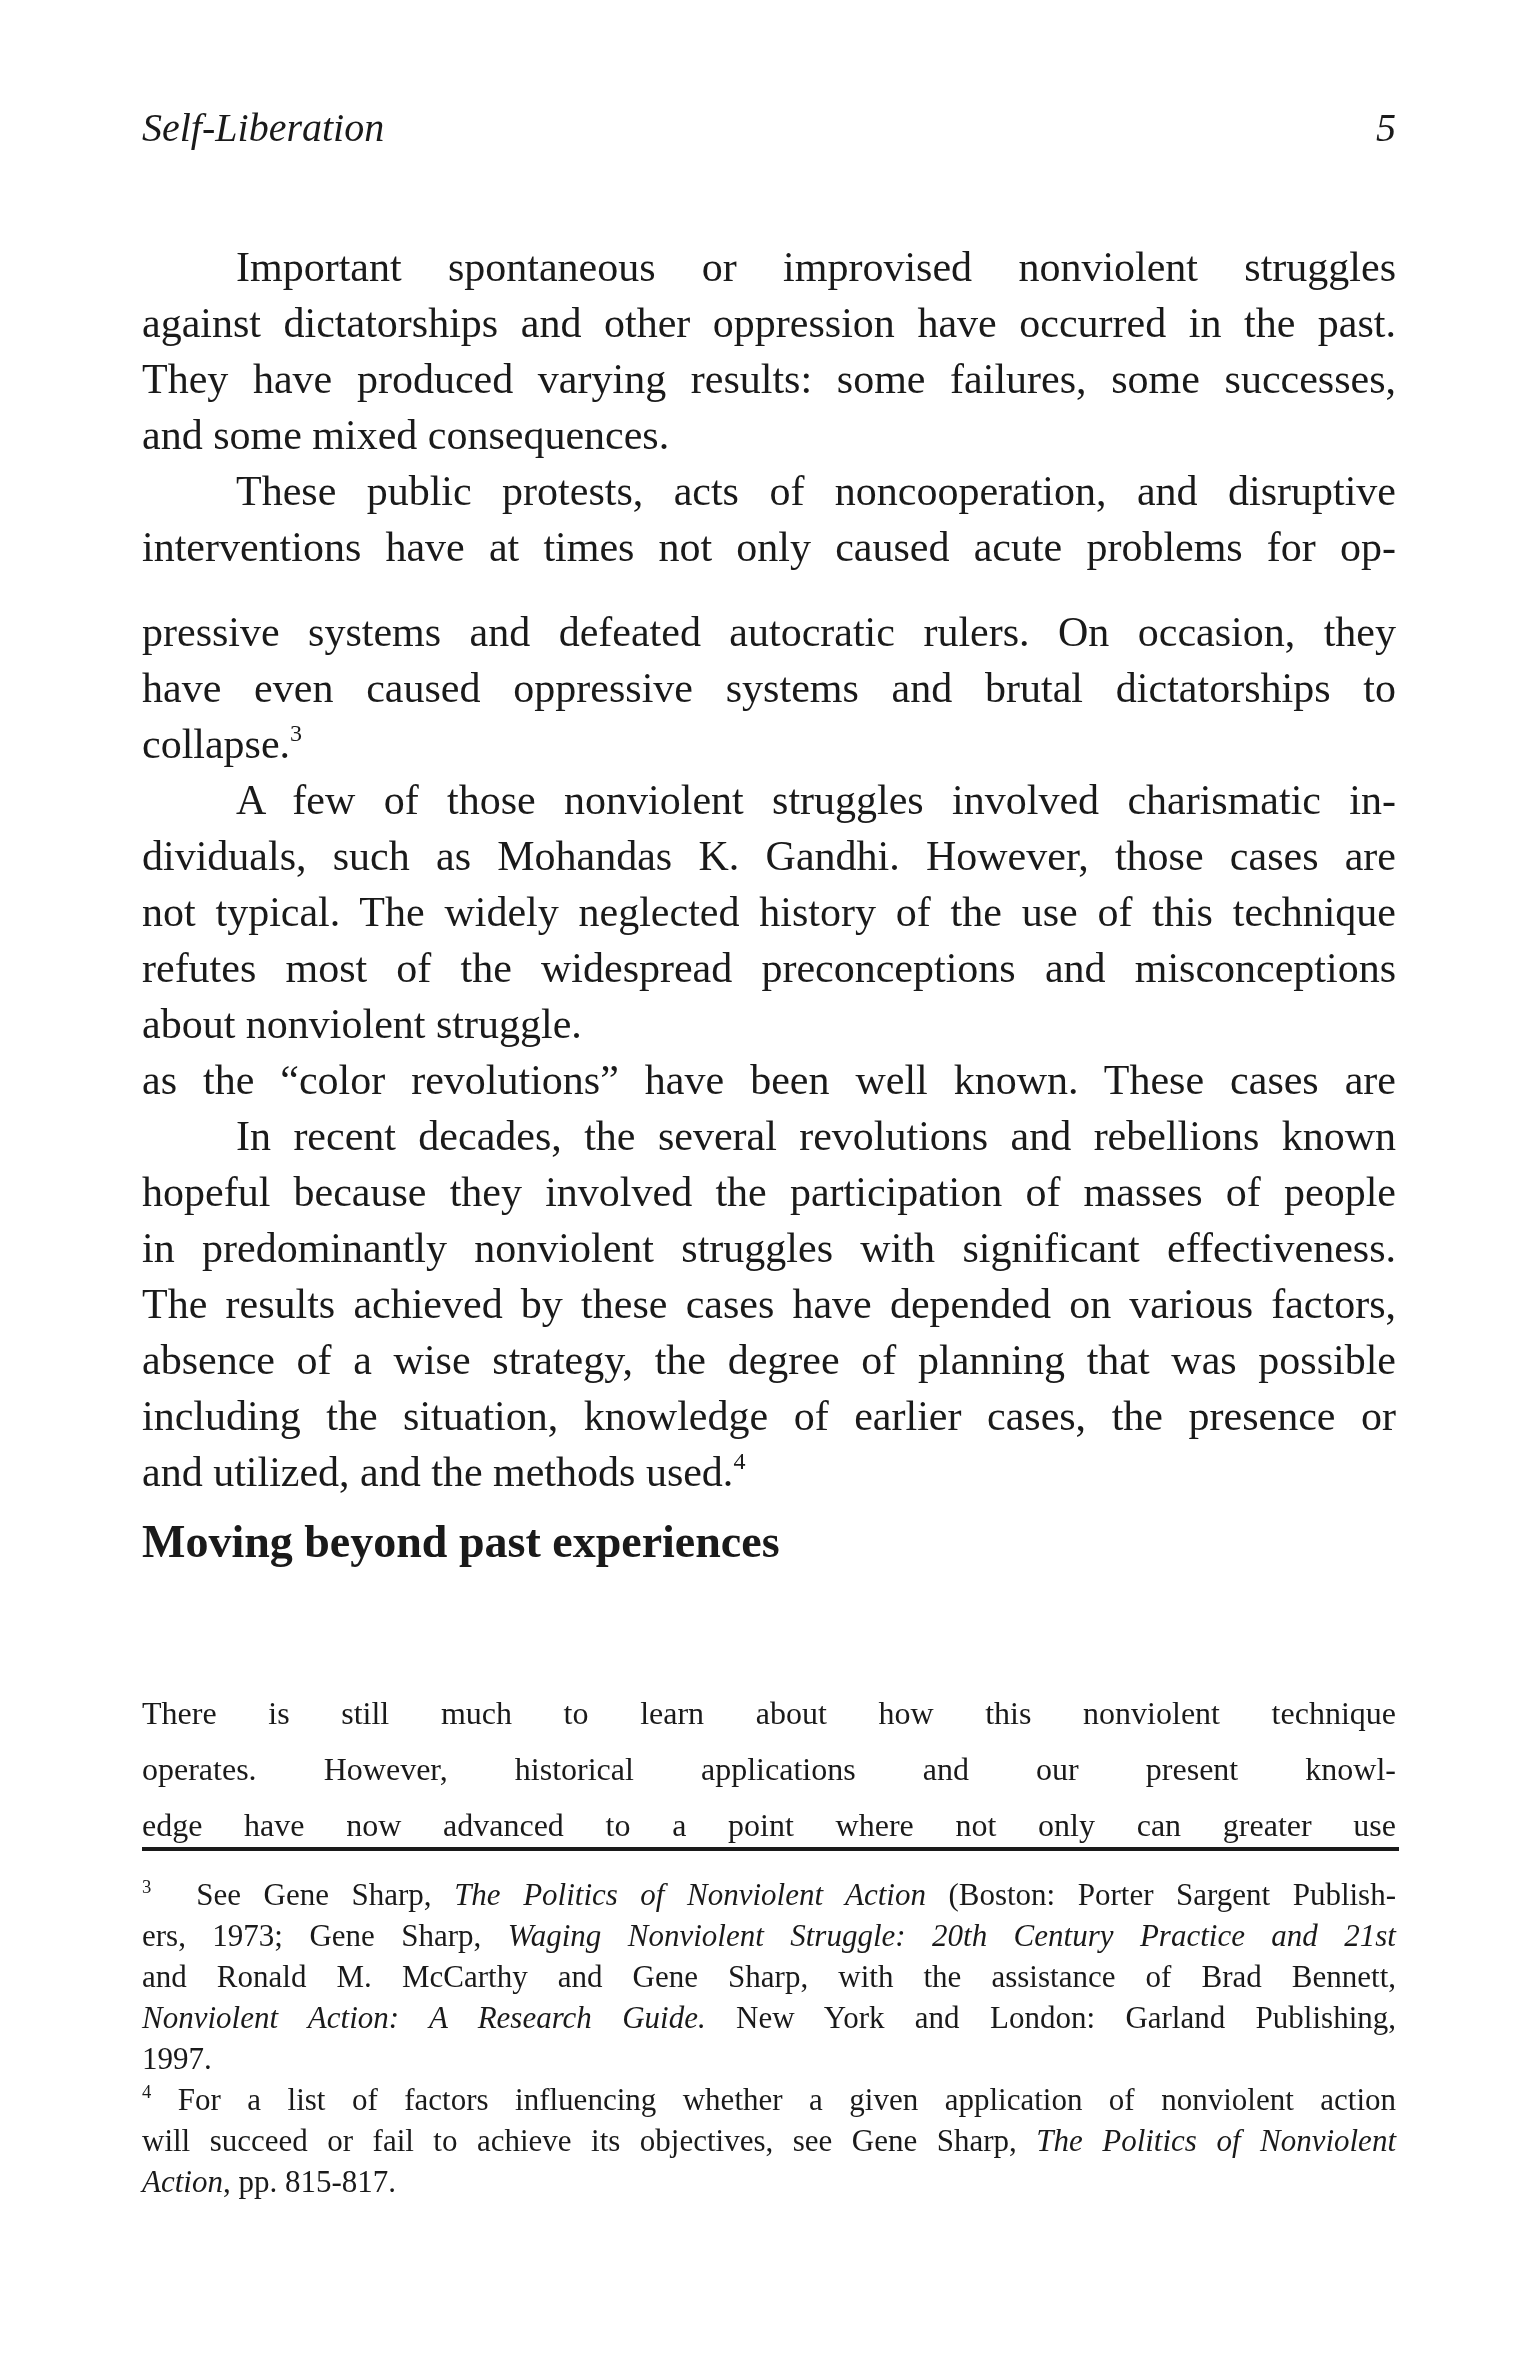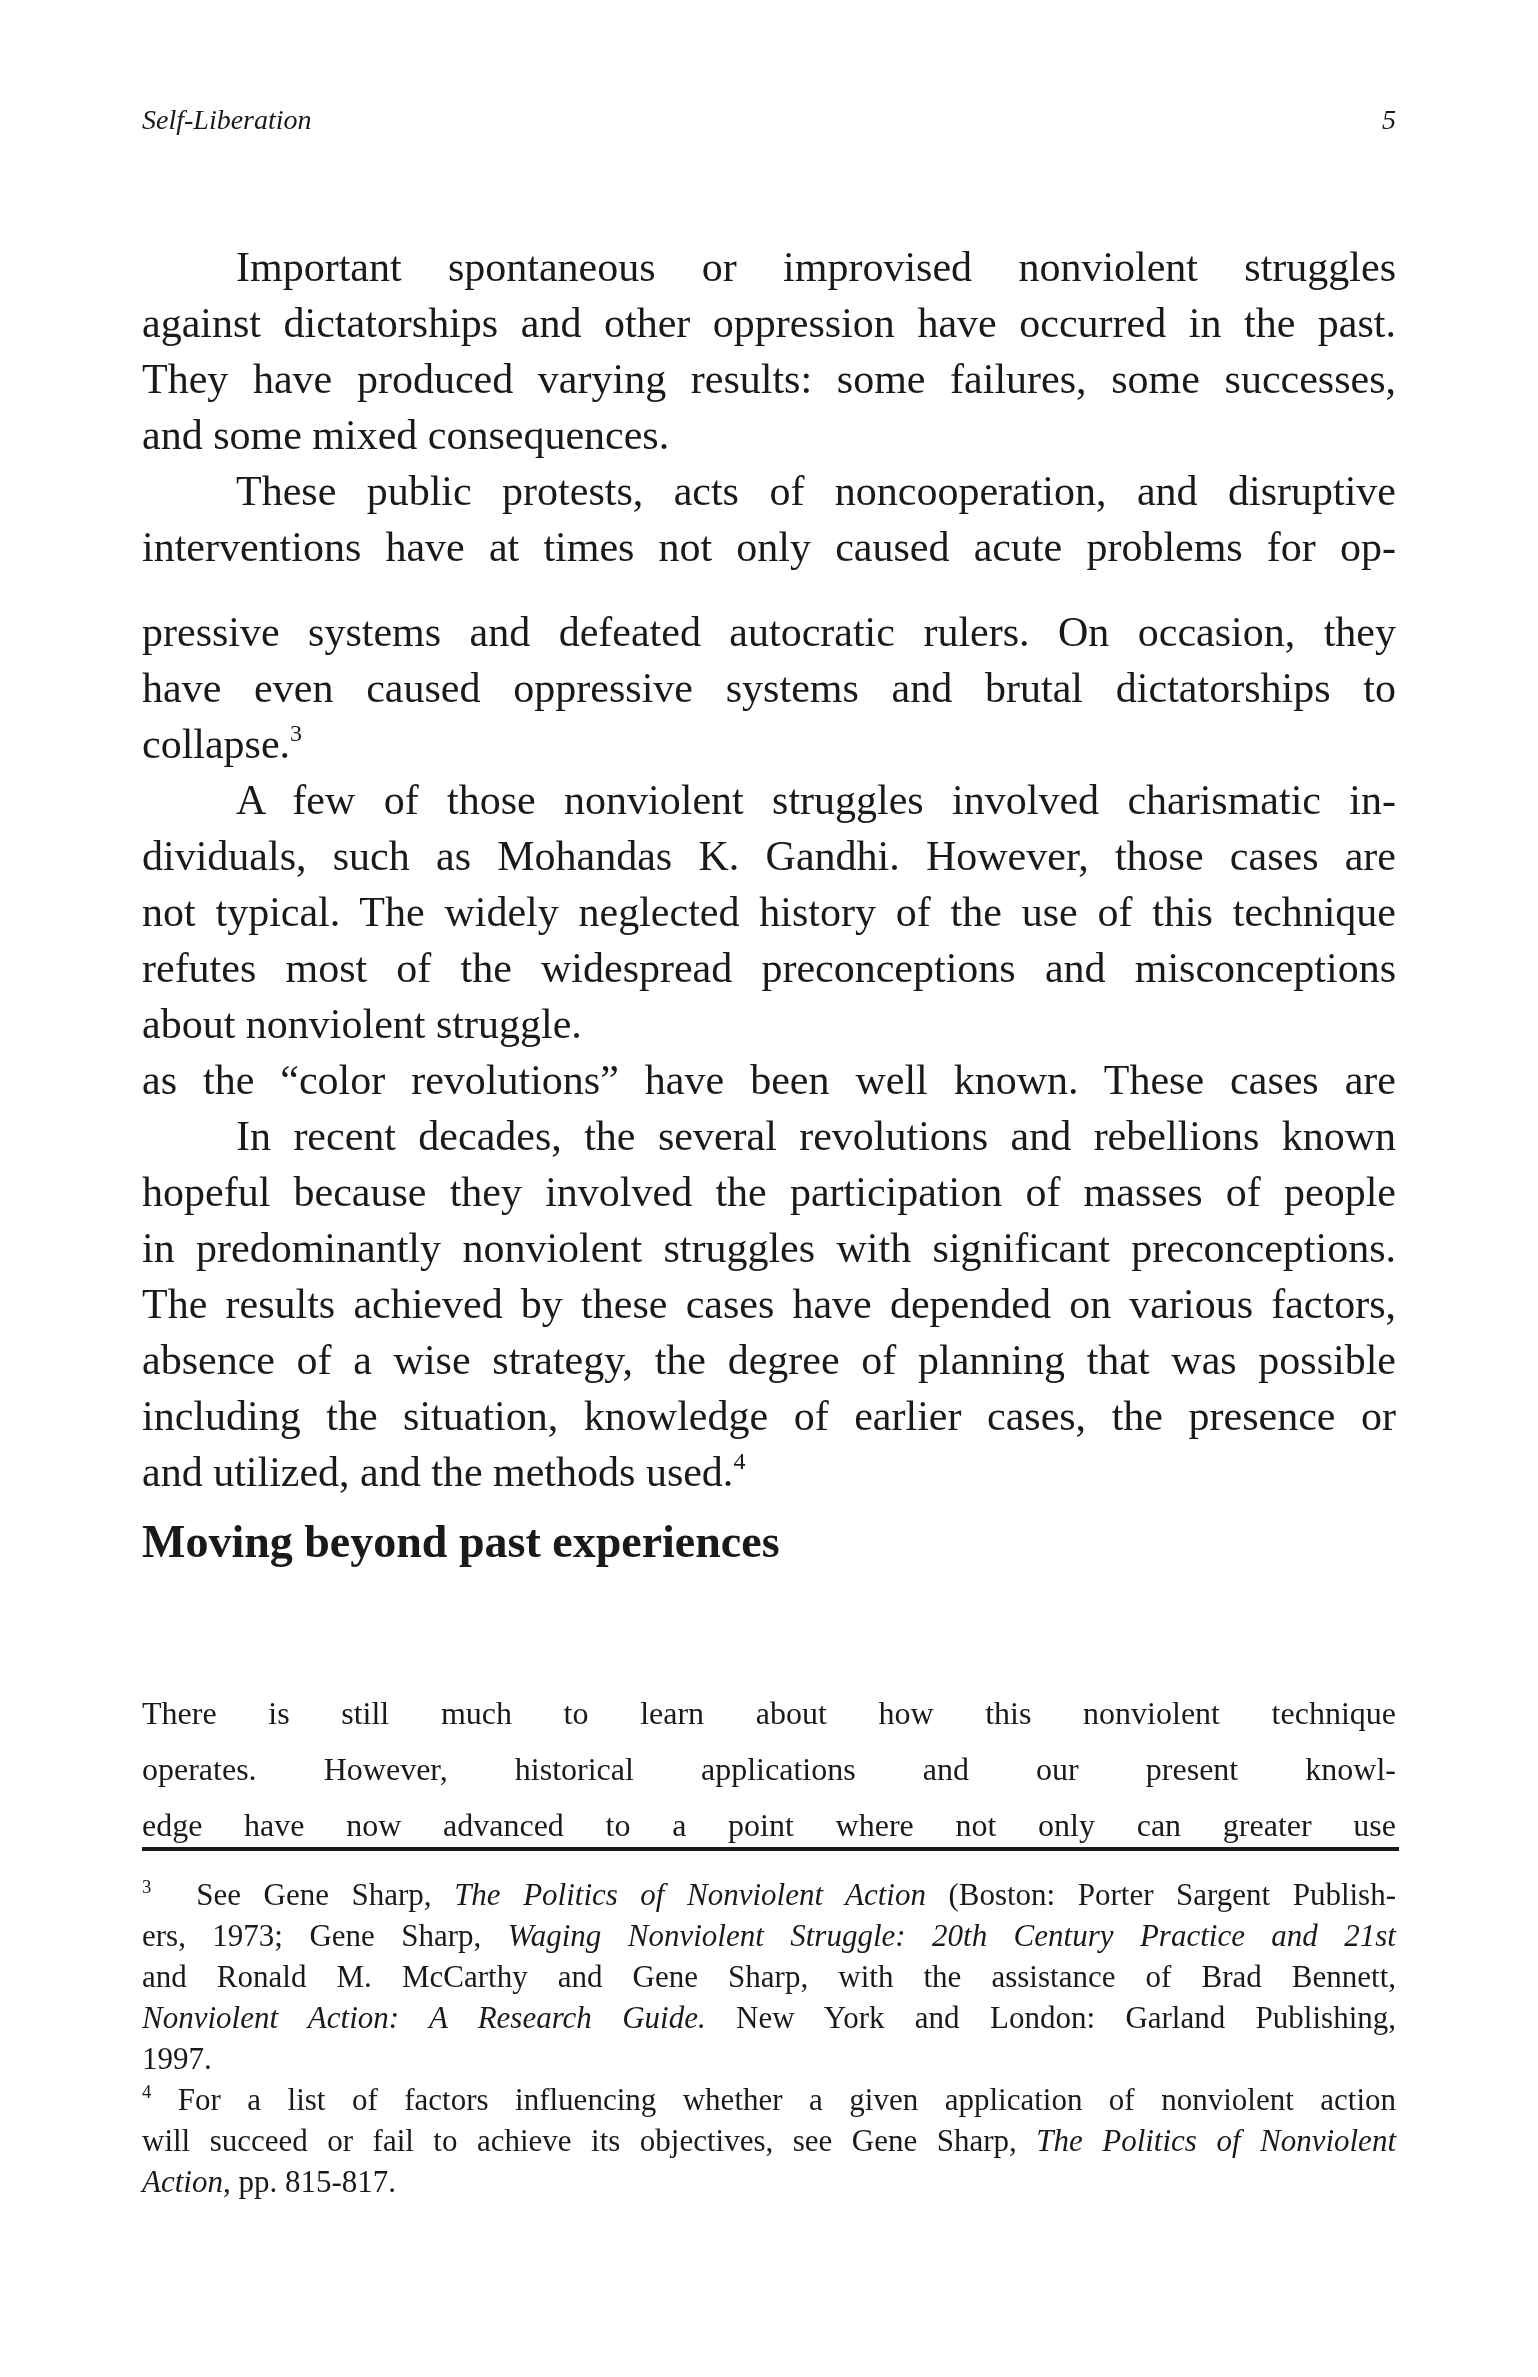--- a/index.html
+++ b/index.html
@@ -1,21 +1,21 @@
 <!DOCTYPE html>
 <html style="font-size:15px"><head>
 <meta charset="utf-8">
 <style>
   html, body { margin: 0; padding: 0; background: #ffffff; }
   body { width: 1538px; height: 2377px; position: relative; overflow: hidden;
          font-family: "Liberation Serif", "DejaVu Serif", serif; color: #1a1a1a; }
   .page { position: absolute; left: 0; top: 0; width: 1538px; height: 2377px; }
 
   .running-head { position: absolute; top: 104px; left: 142px; width: 1254px; height: 47px;
-                  font-style: italic; font-size: 28px; }
+                  font-style: italic; font-size: 40px; }
   .running-head .title { position: absolute; left: 0; top: 0; }
   .running-head .pageno { position: absolute; right: 0; top: 0; }
 
   .body-text { position: absolute; left: 142px; width: 1254px; top: 239px;
                font-size: 42px; line-height: 56px; }
   .line { display: block; white-space: nowrap; text-align: justify; text-align-last: justify;
           overflow: visible; height: 56px; }
   .line.last { text-align-last: left; }
   .line.indent { padding-left: 94px; }
   sup { font-size: 24px; line-height: 0; vertical-align: 17px; }
@@ -65,21 +65,21 @@
       <span class="line" style="white-space: normal;">dividuals, such as Mohandas K. Gandhi.  However, those cases are</span>
       <span class="line" style="white-space: normal;">not typical.  The widely neglected history of the use of this technique</span>
       <span class="line" style="white-space: normal;">refutes most of the widespread preconceptions and misconceptions</span>
       <span class="line last" style="white-space: normal;">about nonviolent struggle.</span>
     </div>
 
     <div>
       <span class="line" style="white-space: normal;">as the “color revolutions” have been well known. These cases are</span>
       <span class="line indent" style="white-space: normal;">In recent decades, the several revolutions and rebellions known</span>
       <span class="line" style="white-space: normal;">hopeful because they involved the participation of masses of people</span>
-      <span class="line" style="white-space: normal;">in predominantly nonviolent struggles with significant preconceptions.</span>
+      <span class="line" style="white-space: normal;">in predominantly nonviolent struggles with significant effectiveness.</span>
       <span class="line" style="white-space: normal;">The results achieved by these cases have depended on various factors,</span>
       <span class="line" style="white-space: normal;">absence of a wise strategy, the degree of planning that was possible</span>
       <span class="line" style="white-space: normal;">including the situation, knowledge of earlier cases, the presence or</span>
       <span class="line last" style="white-space: normal;"><span>and utilized, and the methods used.</span><sup>4</sup></span>
     </div>
   </div>
 
   <div class="heading">Moving beyond past experiences</div>
 
   <div class="body-text2">

